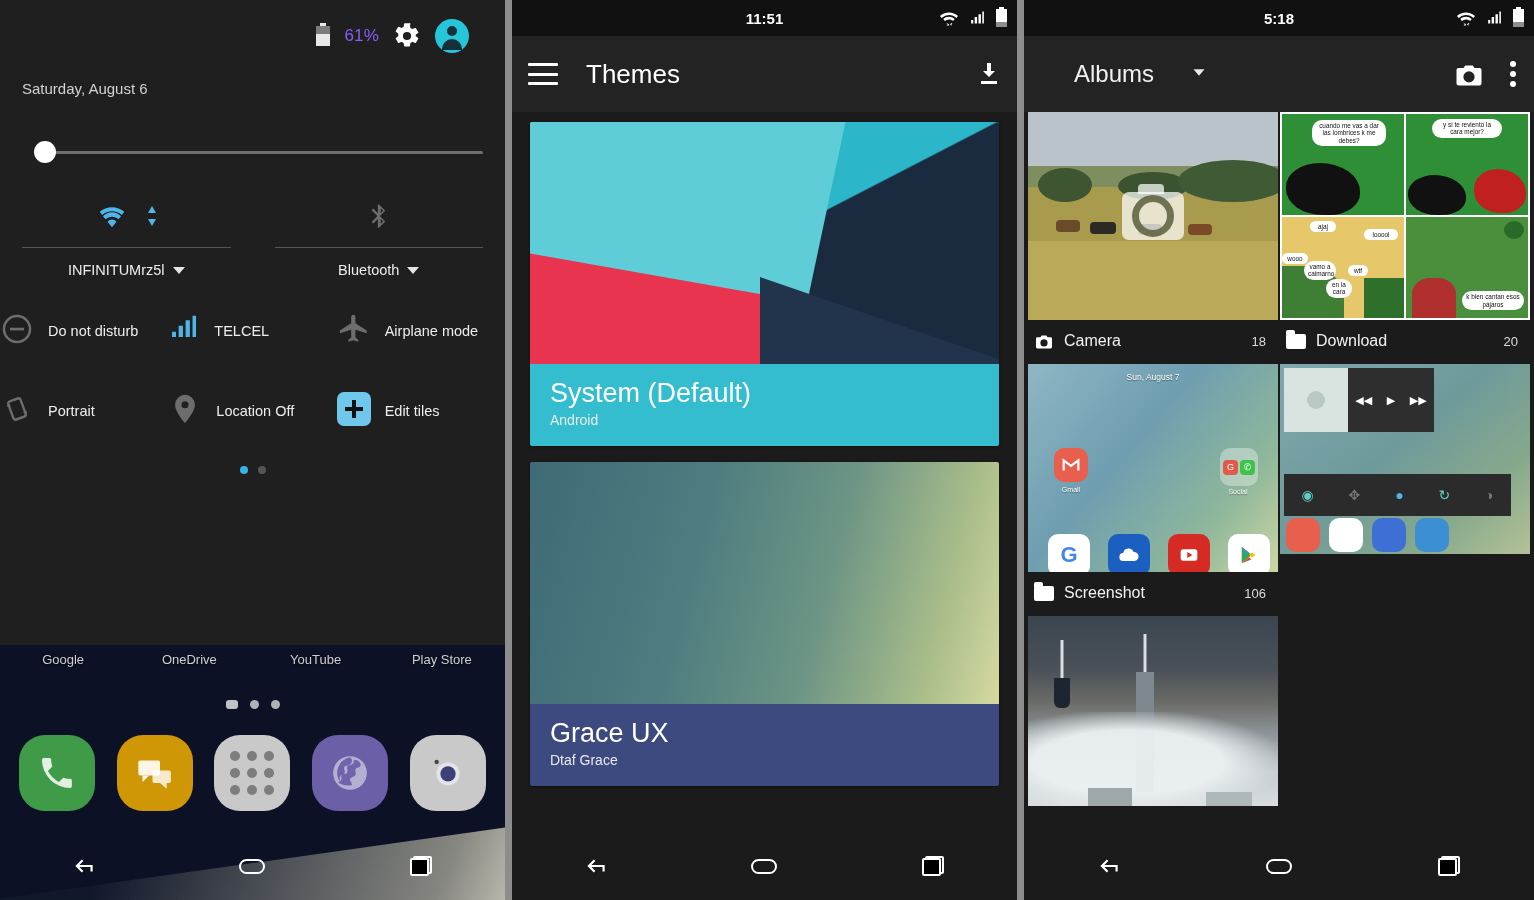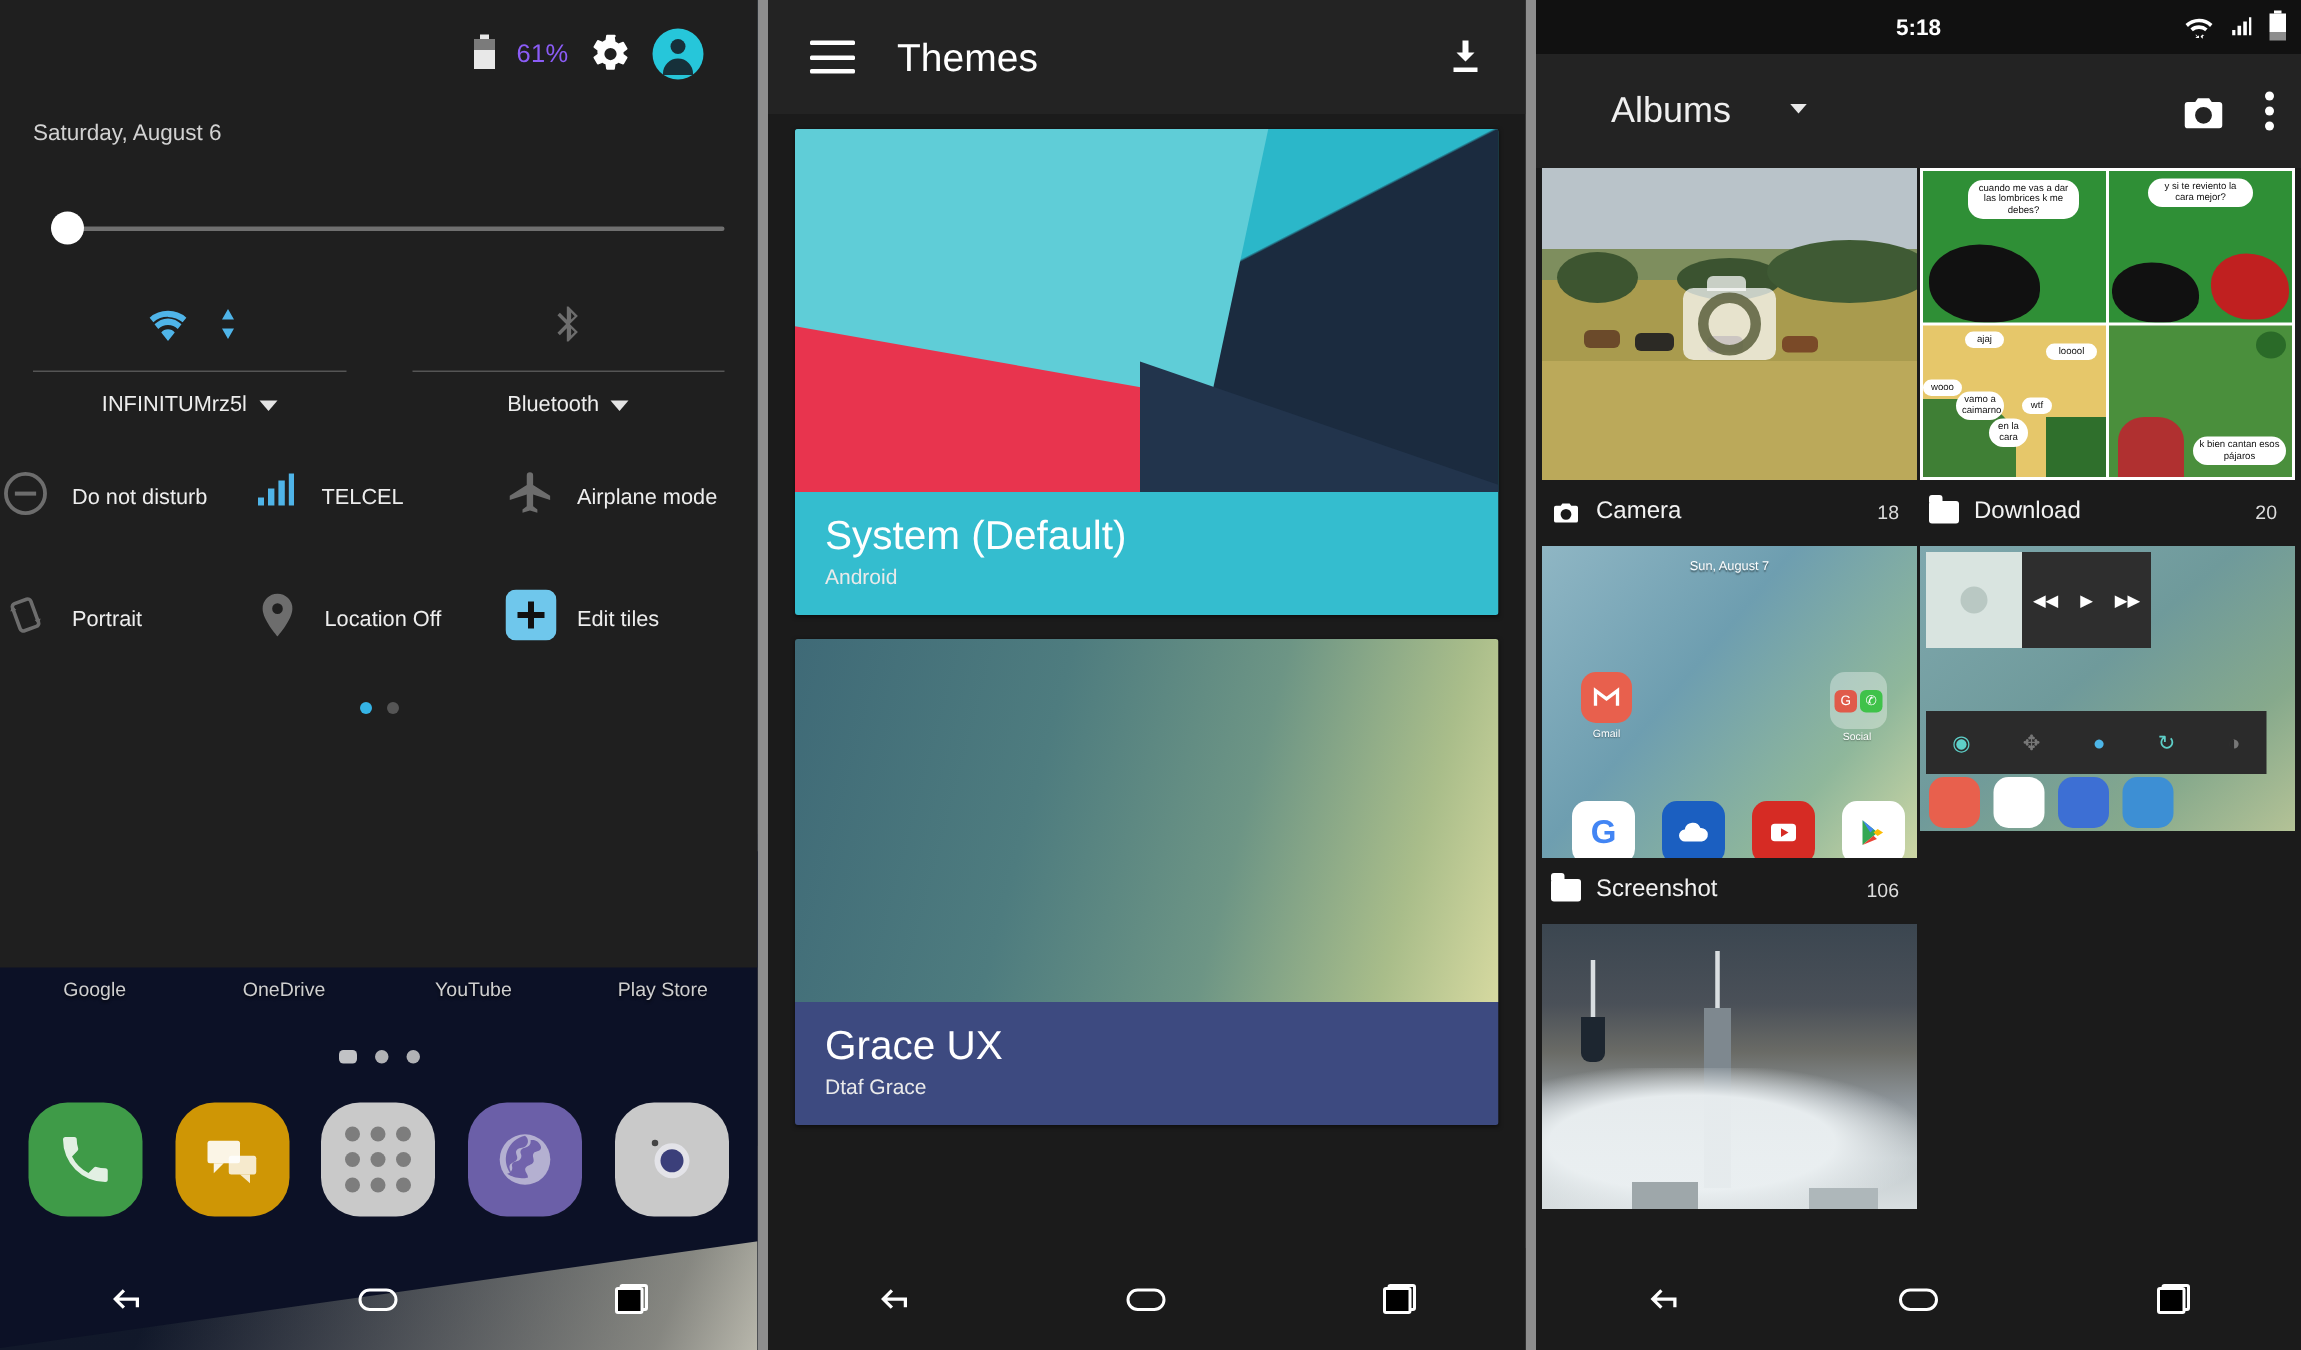--- a/index.html
+++ b/index.html
@@ -123,21 +123,21 @@
   .panel2 { width:505px; height:900px; position:relative; background:#1b1b1b; overflow:hidden;}
   .sysbar { height:36px; background:#111; display:flex; align-items:center; position:relative; }
   .sysbar .t { position:absolute; left:0; right:0; text-align:center; color:#fff; font-size:15px; font-weight:bold;}
   .sysbar .icons { position:absolute; right:10px; display:flex; align-items:center; gap:9px;}
   .wifi-ic { width:20px; height:16px; position:relative; }
   .sig-ic { width:19px; height:16px; }
   .bat-ic2 { width:11px; height:18px; position:relative;}
   .bat-ic2:before{content:'';position:absolute;left:3px;top:-2px;width:5px;height:2px;background:#fff;}
   .bat-ic2:after{content:'';position:absolute;inset:0;background:linear-gradient(180deg,#fff 0 70%,#8d8d8d 70% 100%);}
 
-  .appbar { height:76px; display:flex; align-items:center; padding:0 28px; background:#232323;}
+  .appbar { height:76px; display:flex; align-items:center; padding:0 16px; background:#232323;}
   .hamb { width:30px; height:22px; display:flex; flex-direction:column; justify-content:space-between; }
   .hamb i { height:3px; background:#fff; display:block; border-radius:1px;}
   .appbar .title { color:#fff; font-size:26px; margin-left:28px; font-weight:400;}
   .appbar .spacer { flex:1; }
   .dl-ic { width:24px; height:26px; position:relative;}
 
   .cards { padding:10px 18px; }
   .card { border-radius:2px; overflow:hidden; margin-bottom:16px; box-shadow:0 1px 3px rgba(0,0,0,.5); }
   .card .art { height:242px; }
   .art-default {
@@ -420,20 +420,37 @@
         </div>
       <div class="nav-btn">
           <span class="recents-ic"></span>
         </div>
     </div>
   </div>
 
   <div class="divider"></div>
 
   <div class="panel2">
+    <div class="sysbar">
+      <span class="t">11:51</span>
+      <span class="icons">
+        <span class="wifi-ic">
+          <svg viewBox="0 0 24 22" width="20" height="18">
+              <path fill="#fff" d="M12 3C7.5 3 3.7 4.8 1 7.3l2 2.4A13 13 0 0 1 12 6c3.5 0 6.7 1.3 9 3.7l2-2.4A16.6 16.6 0 0 0 12 3zm0 5.3c-2.7 0-5.1 1-7 2.6l2 2.4a8 8 0 0 1 5-1.8c1.9 0 3.6.7 5 1.8l2-2.4a11 11 0 0 0-7-2.6z"></path>
+              <path fill="#fff" d="M9 16l1.4 1.5-1.4 1.3H12v-2.2l-1.1 1-1-1.6zM13.4 17.3L15 15.8 16.4 17h-1.3v2.3l-1.6-1.4z"></path>
+            </svg>
+        </span>
+        <span class="sig-ic">
+          <svg viewBox="0 0 24 24" width="19" height="17">
+              <path fill="#fff" d="M3 19h3v-5H3v5zm5 0h3.4V10H8v9zm5.4 0h3.4V6h-3.4v13zm5.4 0H21V2h-2.2v17z"></path>
+            </svg>
+        </span>
+        <span class="bat-ic2"></span>
+      </span>
+    </div>
 
     <div class="appbar">
       <span class="hamb">
           <i></i>
           <i></i>
           <i></i>
         </span>
       <span class="title">Themes</span>
       <span class="spacer"></span>
       <span class="dl-ic">

